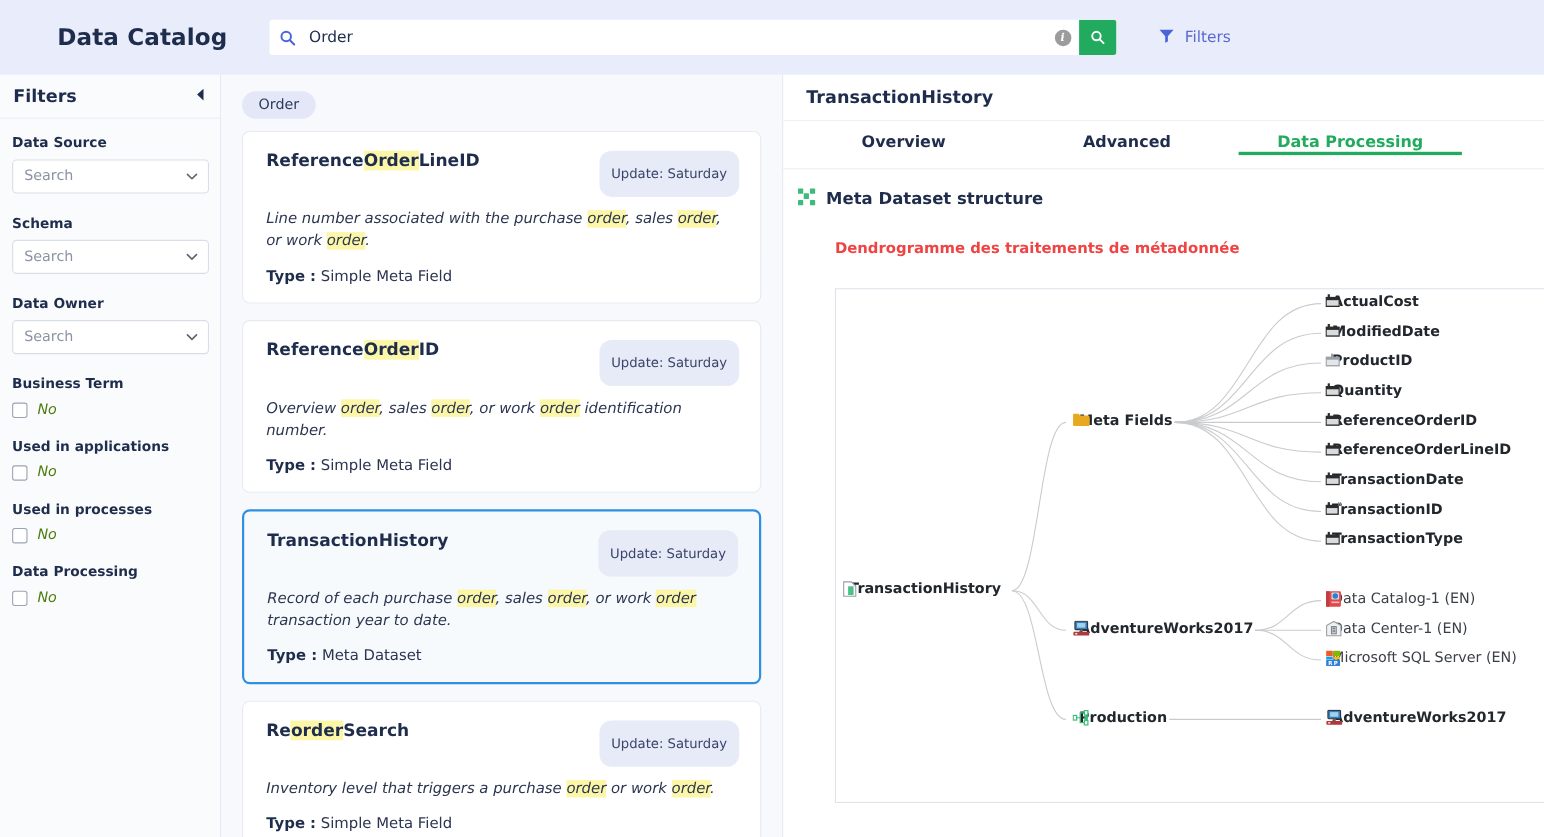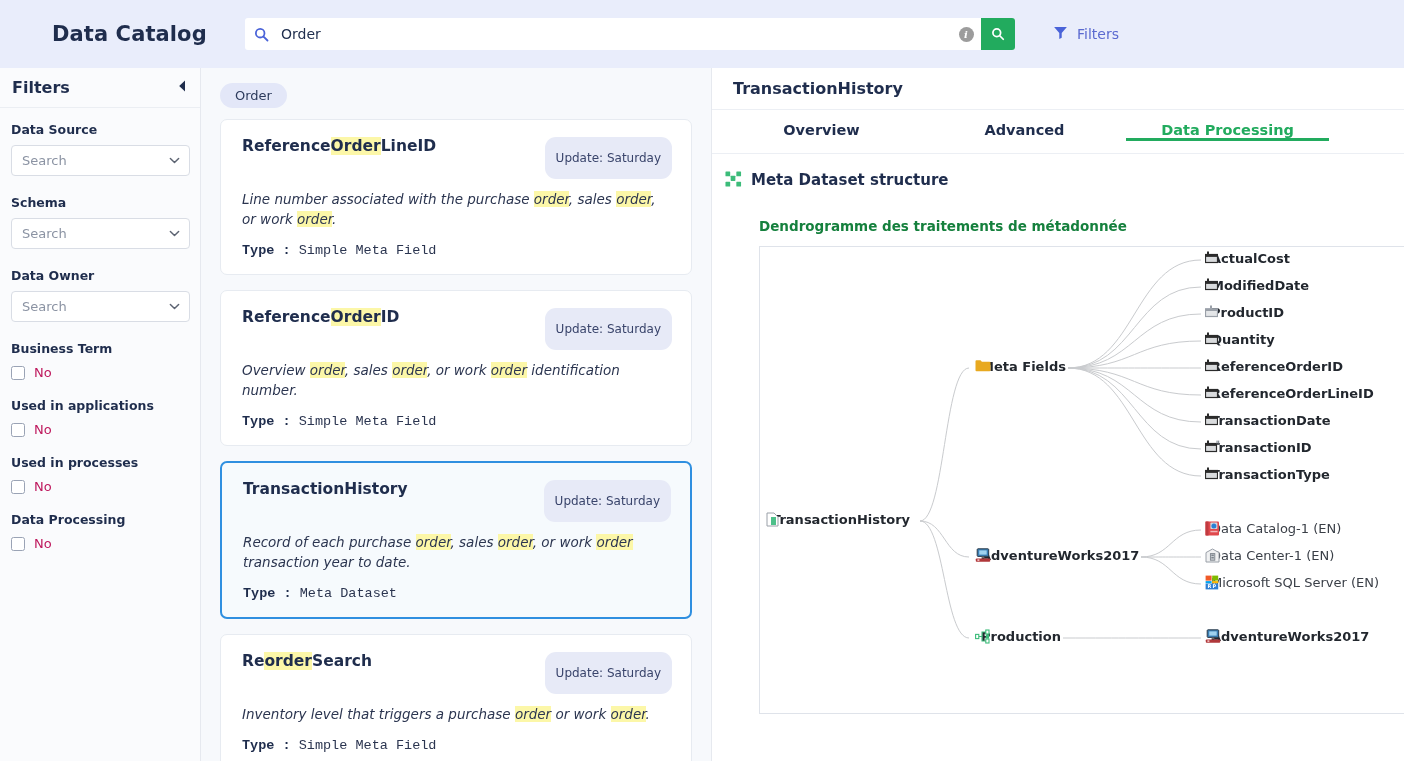--- a/index.html
+++ b/index.html
@@ -89,21 +89,21 @@
   .f-select span { font-size: 13px; color: #8b93a3; padding-left: 10px; }
   .f-caret {
     position: absolute; right: 9px; top: 9px;
     width: 11px; height: 11px;
   }
   .f-check { display: flex; align-items: center; gap: 9px; }
   .cbox {
     width: 14px; height: 14px; border: 1.5px solid #9aa3b5;
     border-radius: 2.5px; background: #fff; cursor: pointer;
   }
-  .cbox-lbl { font-size: 13px; color: #be185d; }
+  .cbox-lbl { font-size: 13px; color: #4d7c0f; font-style: italic; }
   .f-group-chk { margin-bottom: 18px; }
   .f-group-chk .f-label { margin-bottom: 9px; }
 
   
   .results {
     position: absolute; left: 201px; top: 68px; width: 510px; height: 693px;
     background: #f7f9fc;
     overflow: hidden;
   }
   .chiprow { padding: 15px 0 0 19px; }
@@ -142,21 +142,21 @@
     background: #e7eaf7; color: #39446b;
     font-size: 12px; border-radius: 11px;
     padding: 14px 11px; white-space: nowrap;
   }
   .card-desc {
     margin-top: 11px;
     font-size: 13.5px; line-height: 1.48; color: #2b3550; font-style: italic;
   }
   .card-type {
     margin-top: 13px;
-    font-size: 13.5px; color: #2b3550; font-family: Liberation Mono, monospace;
+    font-size: 13.5px; color: #2b3550;
   }
   .card-type b { font-weight: 700; color: #1f2d4d; }
 
   
   .detail {
     position: absolute; left: 711px; top: 68px; width: 693px; height: 693px;
     background: #fff;
     border-left: 1px solid #e6e9ef;
   }
   .detail-head {
@@ -180,22 +180,22 @@
   .tab.active { color: #22ab5e; border-bottom-color: #22ab5e; }
 
   .section-head {
     display: flex; align-items: flex-start; gap: 9px;
     padding: 17px 0 0 13px;
   }
   .section-title { font-size: 15px; font-weight: 700; color: #1f2d4d; }
 
   .dendro-wrap { padding: 26px 0 0 47px; }
   .dendro-title {
-    font-size: 13.5px; font-weight: 700; color: #15803d;
-    margin-bottom: 12px;
+    font-size: 13.5px; font-weight: 700; color: #ef4444;
+    margin-bottom: 28px;
   }
   .dendro-box {
     position: relative;
     width: 700px; height: 468px;
     border: 1px solid #dfe3ea;
     border-right: 0;
     background: #fff;
     overflow: hidden;
   }
   .dendro-box svg { position: absolute; left: 0; top: 0; }

